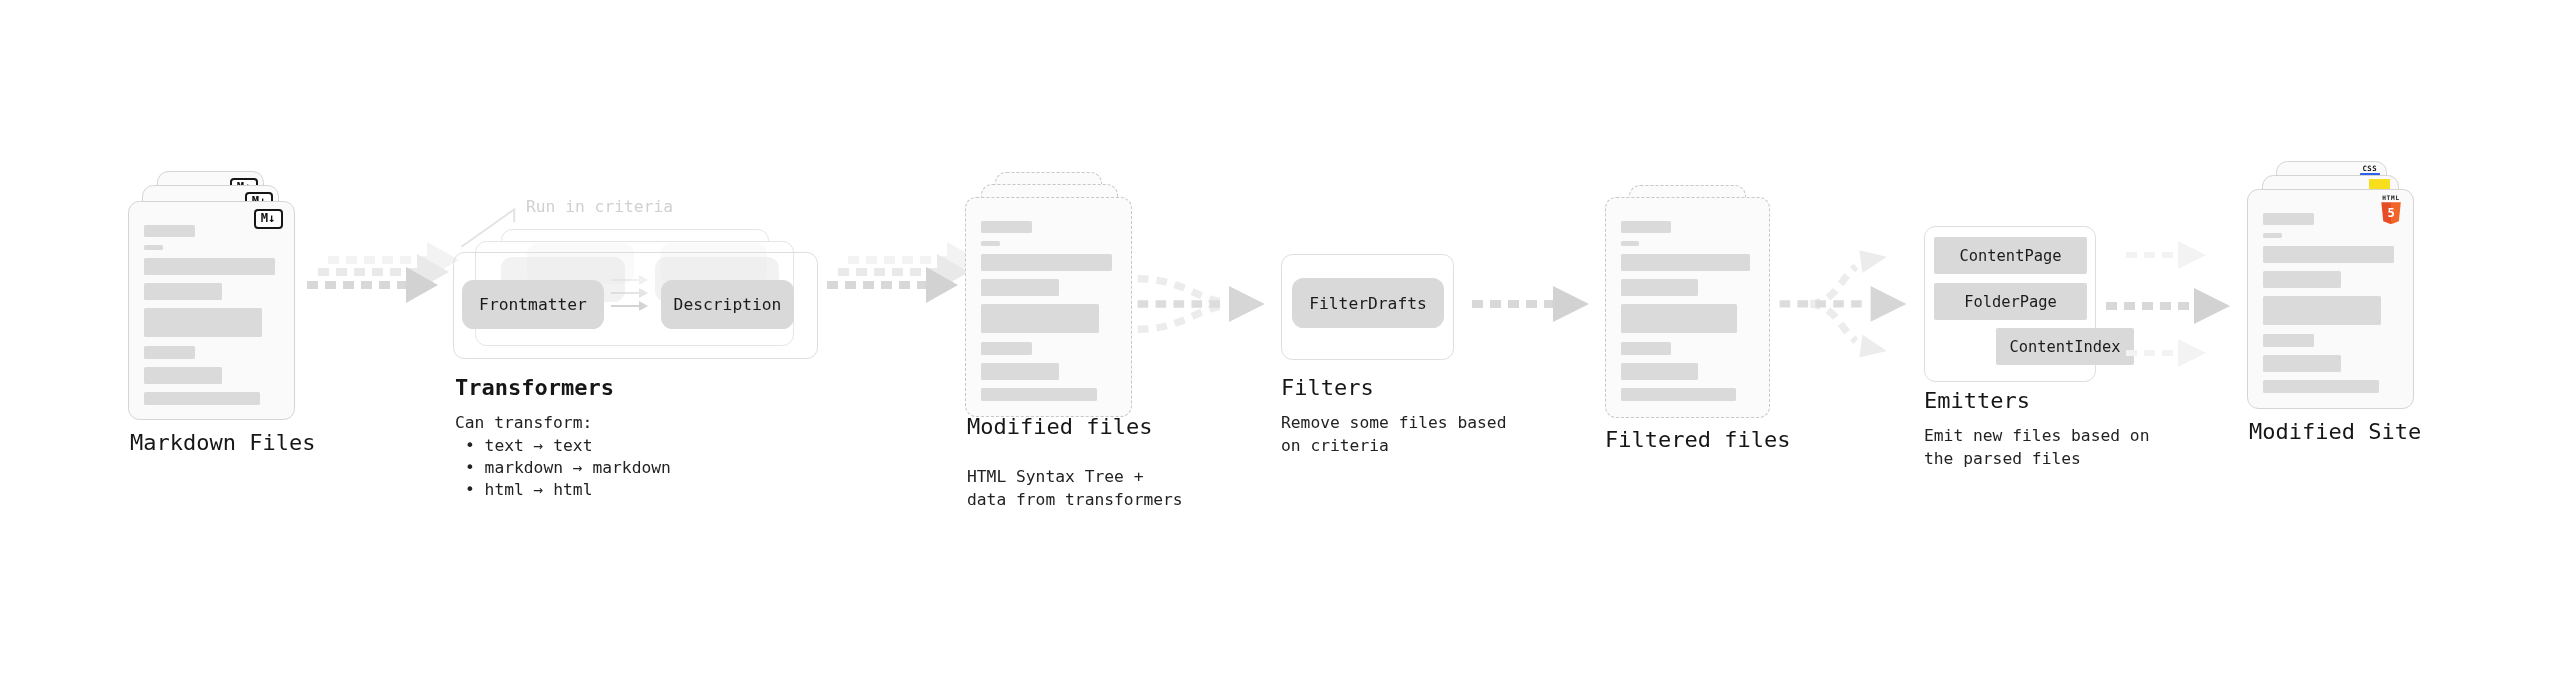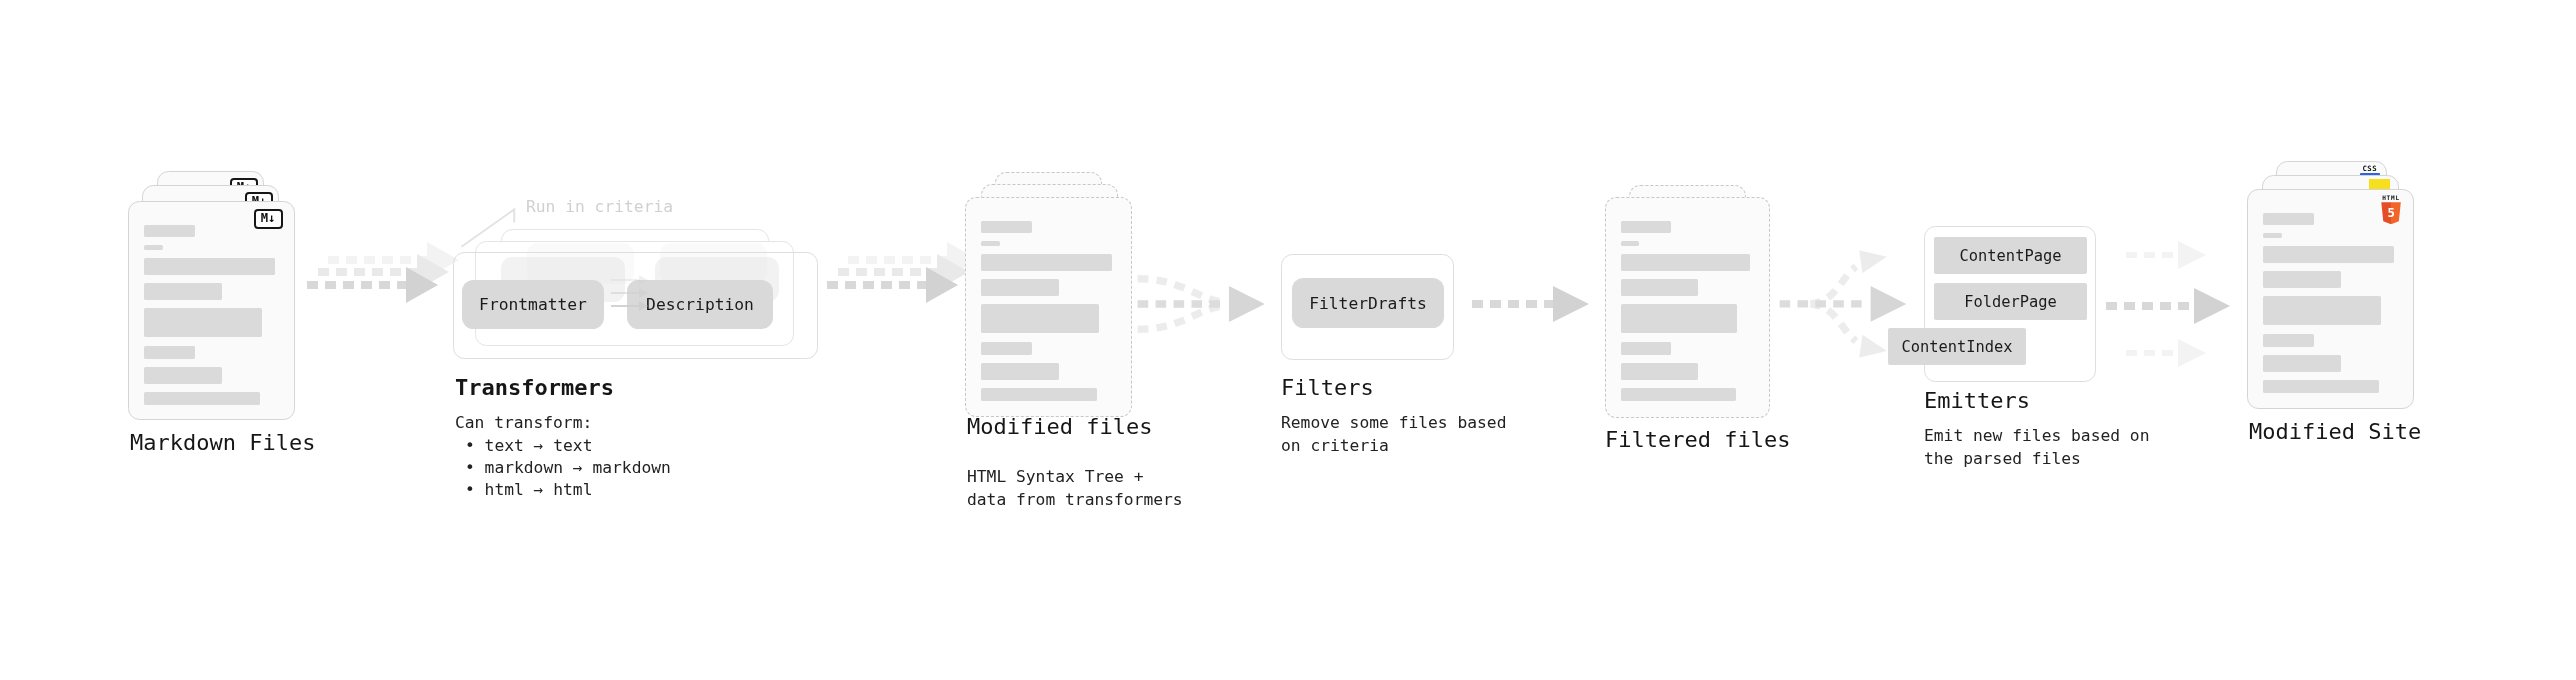--- a/index.html
+++ b/index.html
@@ -98,21 +98,21 @@
   </div>
 
   <div class="obox back" style="left:501px;top:229px;width:268px;height:104px;"></div>
   <div class="obox back" style="left:475px;top:241px;width:319px;height:105px;"></div>
   <div class="pill ghost2" style="left:527px;top:243px;width:107px;height:41px;"></div>
   <div class="pill ghost1" style="left:501px;top:257px;width:124px;height:45px;"></div>
   <div class="pill ghost2" style="left:660px;top:243px;width:107px;height:41px;"></div>
   <div class="pill ghost1" style="left:655px;top:257px;width:124px;height:45px;"></div>
   <div class="obox hollow" style="left:453px;top:252px;width:365px;height:107px;"></div>
   <div class="pill" style="left:462px;top:280px;width:142px;height:49px;">Frontmatter</div>
-  <div class="pill" style="left:627px;top:280px;width:146px;height:49px;text-align:right;">Description</div>
+  <div class="pill" style="left:661px;top:280px;width:133px;height:49px;text-align:right;">Description</div>
   <div class="mini" style="left:611px;top:275px;opacity:.3;">
       <div class="ml"></div>
       <div class="mh"></div>
     </div>
   <div class="mini" style="left:611px;top:288px;opacity:.55;">
       <div class="ml"></div>
       <div class="mh"></div>
     </div>
   <div class="mini" style="left:611px;top:301px;opacity:.9;">
       <div class="ml"></div>
@@ -199,21 +199,21 @@
     <polygon points="100,16 104,44 134,24" fill="#ececec"></polygon>
     <path d="M40,82 C72,86 76,112 96,128" stroke="#ececec" stroke-width="9" fill="none" stroke-dasharray="13 10"></path>
     <polygon points="100,148 104,120 134,140" fill="#ececec"></polygon>
     <path d="M2,82 L110,82" stroke="#dcdcdc" stroke-width="9" fill="none" stroke-dasharray="13 9"></path>
     <polygon points="114,60 114,104 158,82" fill="#d6d6d6"></polygon>
   </svg>
 
   <div class="obox" style="left:1924px;top:226px;width:172px;height:156px;"></div>
   <div class="pill em" style="left:1934px;top:237px;width:153px;height:37px;">ContentPage</div>
   <div class="pill em" style="left:1934px;top:283px;width:153px;height:37px;">FolderPage</div>
-  <div class="pill em" style="left:1888px;top:328px;width:138px;height:37px;">ContentIndex</div>
+  <div class="pill em" style="left:1996px;top:328px;width:138px;height:37px;">ContentIndex</div>
   <div class="stage-label" style="left:1924px;top:388px;">Emitters</div>
   <div class="desc" style="left:1924px;top:424px;">Emit new files based on
 the parsed files</div>
 
   <div>
     <div class="darrow ag2" style="left:2126px;top:241px;">
         <div class="dline" style="width:52px;height:6.5px;"></div>
         <div class="dhead sm"></div>
       </div>
     <div class="darrow am" style="left:2106px;top:288px;">

